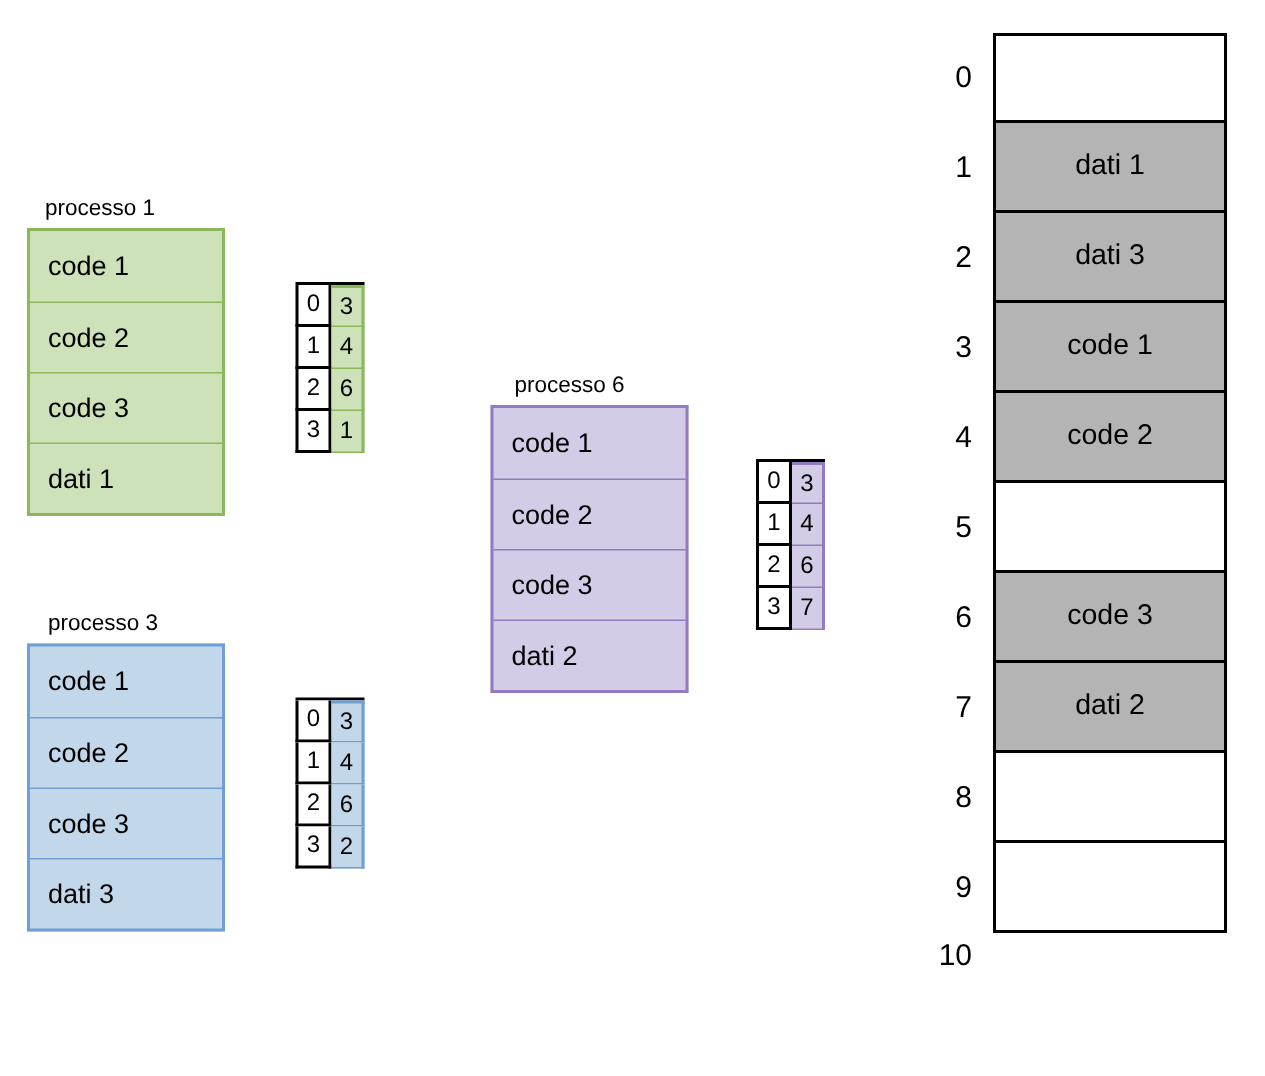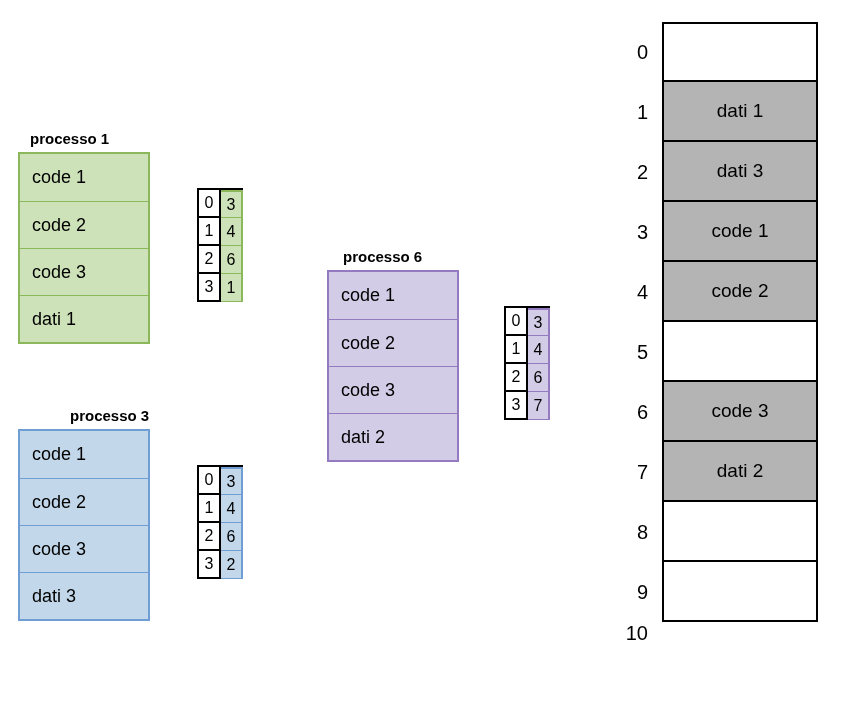--- a/index.html
+++ b/index.html
@@ -7,21 +7,21 @@
     margin: 0;
     padding: 0;
     width: 843px;
     height: 717px;
     position: relative;
     font-family: "Century Gothic", "Futura", "Avant Garde", sans-serif;
     background: #fff;
     color: #000;
   }
   .abs { position: absolute; }
-  .proc-label { font-size: 15px; font-weight: bold; }
+  .proc-label { font-size: 15px; }
   .proc-box {
     border: 2px solid;
     display: flex;
     flex-direction: column;
   }
   .proc-box .row {
     border-top: 1px solid;
     height: 47px;
     display: flex;
     align-items: center;
@@ -83,21 +83,21 @@
     border-bottom: 2px solid #000;
     display: flex;
     align-items: center;
     justify-content: center;
     font-size: 19px;
   }
   .mem .cell.topborder { border-top: 2px solid #000; }
   .mem .cell.filled { background: #b4b4b4; }
   .mem .tickrow {
     display: flex;
-    align-items: center;
+    align-items: flex-start;
     height: 14px;
   }
   .mem .tickrow .num {
     position: relative;
     top: 4px;
   }
 </style>
 </head>
 <body>
 
@@ -120,21 +120,21 @@
     <div class="ptrow">
       <div class="idx">2</div>
       <div class="val" style="background: rgb(205, 226, 184); border-color: rgb(140, 184, 92);">6</div>
     </div>
     <div class="ptrow">
       <div class="idx">3</div>
       <div class="val" style="background: rgb(205, 226, 184); border-color: rgb(140, 184, 92);">1</div>
     </div>
   </div>
 
-<div class="abs proc-label" style="left:32px; top:407px;margin-left:38px;">processo 3</div>
+<div class="abs proc-label" style="left:32px; top:407px;">processo 3</div>
 <div id="proc3" class="abs proc-box" style="left: 18px; top: 429px; width: 132px; background: rgb(194, 216, 234); border-color: rgb(111, 158, 212);">
     <div class="row" style="border-top-color: rgb(111, 158, 212);">code 1</div>
     <div class="row" style="border-top-color: rgb(111, 158, 212);">code 2</div>
     <div class="row" style="border-top-color: rgb(111, 158, 212);">code 3</div>
     <div class="row" style="border-top-color: rgb(111, 158, 212);">dati 3</div>
   </div>
 <div id="pt3" class="abs pt" style="left:197px; top:465px;">
     <div class="ptrow">
       <div class="idx">0</div>
       <div class="val top" style="background: rgb(194, 216, 234); border-color: rgb(111, 158, 212);">3</div>

